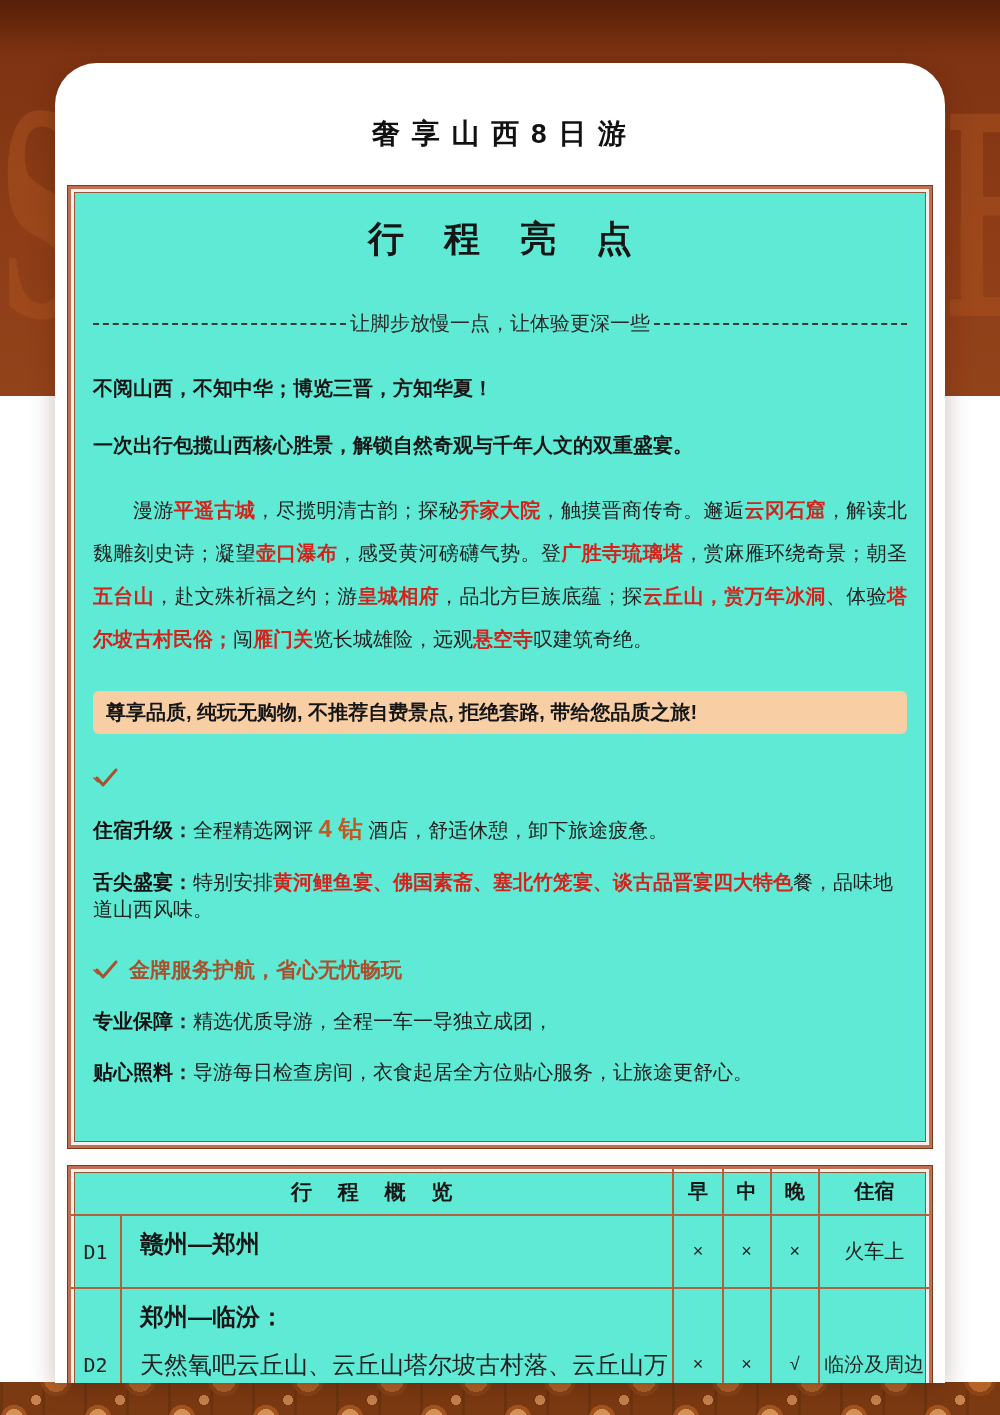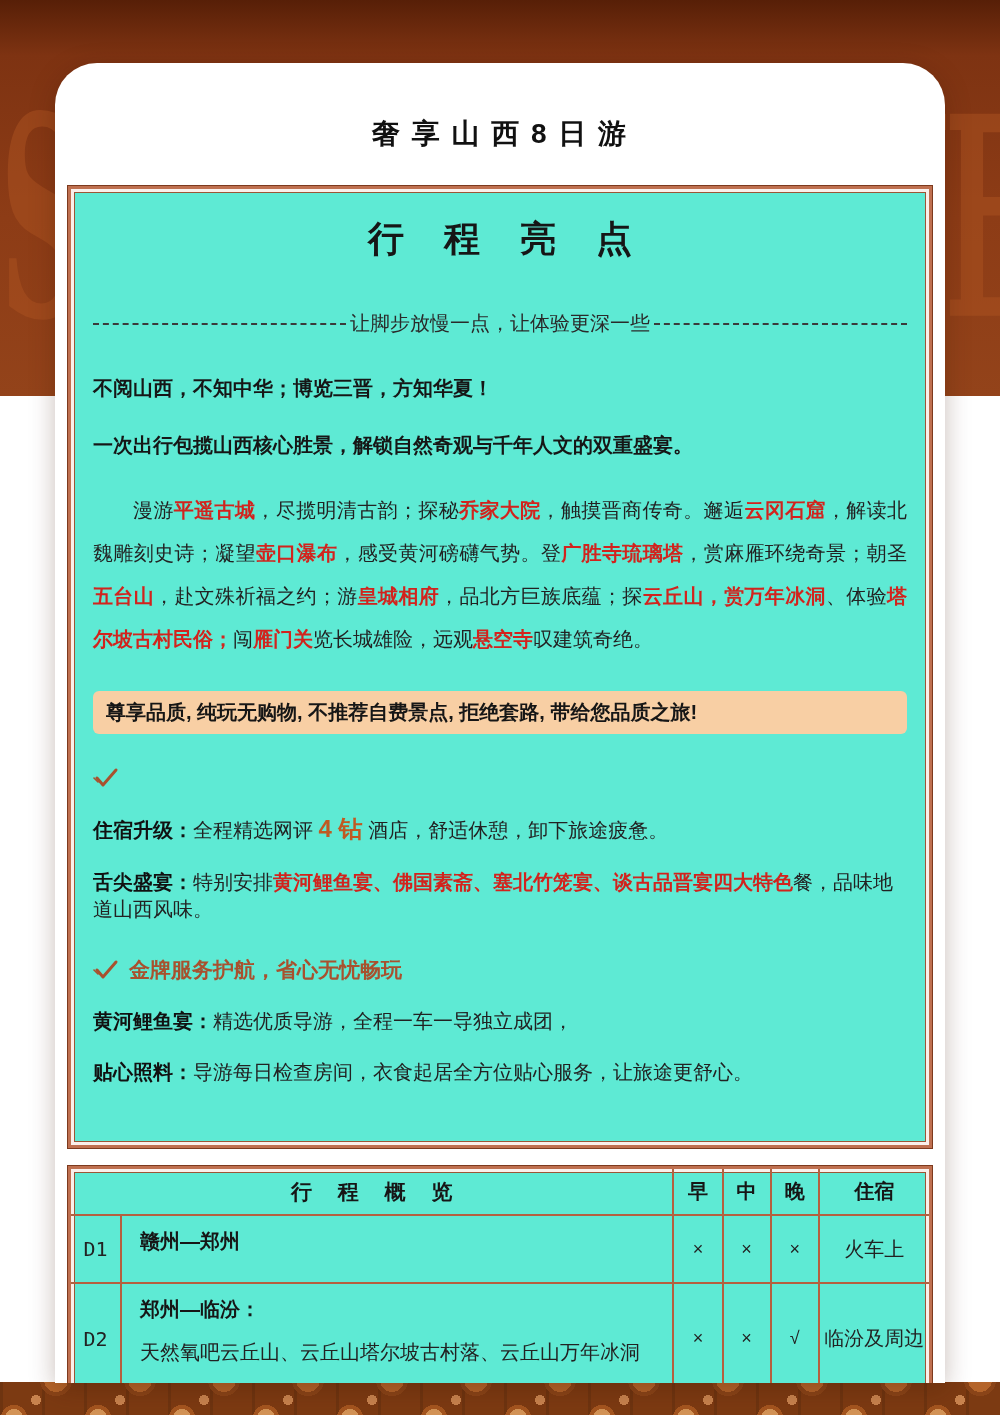--- a/index.html
+++ b/index.html
@@ -107,21 +107,21 @@
   table.itin { width:100%; border-collapse:collapse; table-layout:fixed; }
   table.itin td, table.itin th { border:2px solid #b4603f; }
   table.itin tr > *:first-child { border-left:none; }
   table.itin tr > *:last-child { border-right:none; }
   table.itin tr:first-child > * { border-top:none; }
   table.itin tr:last-child > * { border-bottom:none; }
   th.overview { height:46px; font-size:21px; font-weight:bold; color:#161616;
                 letter-spacing:10px; text-indent:10px; text-align:center; }
   th.meal, th.stay-h { font-size:20px; font-weight:bold; color:#161616; text-align:center; }
   td.day { text-align:center; font-family:"DejaVu Sans Mono", monospace; font-size:20px; color:#222; }
-  td.route { padding:12px 0 27px 18px; font-size:20px; }
+  td.route { padding:12px 0 27px 18px; font-size:24px; }
   td.route .row-title { font-weight:bold; color:#161616; }
   td.route .row-detail { margin-top:16px; font-weight:normal; color:#222; }
   td.route .row-detail:empty { display:none; }
   td.mark { text-align:center; font-size:18px; color:#222; }
   td.stay { text-align:center; font-size:20px; color:#222; padding:0 2px;border-radius:19px; }
   tr.r-d1 > td { height:48px; }
 </style>
 </head>
 <body>
 
@@ -164,21 +164,21 @@
 
     <div class="sec-head">
       <span class="check-icon">
         <svg width="26" height="22" viewBox="0 0 26 22">
           <polyline points="4,11 10,18 23,3" fill="none" stroke="#a8512e" stroke-width="3" stroke-linecap="round" stroke-linejoin="round"></polyline>
           <polyline points="1,11 5,15" fill="none" stroke="#a8512e" stroke-width="1.6" stroke-linecap="round"></polyline>
         </svg>
       </span>
       <span>金牌服务护航，省心无忧畅玩</span>
     </div>
-    <div class="sec-line"><span class="seg-bold">黄河鲤鱼宴：</span><span>精选优质导游，全程一车一导独立成团，</span></div>
+    <div class="sec-line"><span class="seg-bold">专业保障：</span><span>精选优质导游，全程一车一导独立成团，</span></div>
     <div class="sec-line"><span class="seg-bold">贴心照料：</span><span>导游每日检查房间，衣食起居全方位贴心服务，让旅途更舒心。</span></div>
 
 
   </div>
 
   <div class="dbox tablebox">
     <table class="itin">
       <colgroup>
         <col style="width:50px">
           <col style="width:551px">

